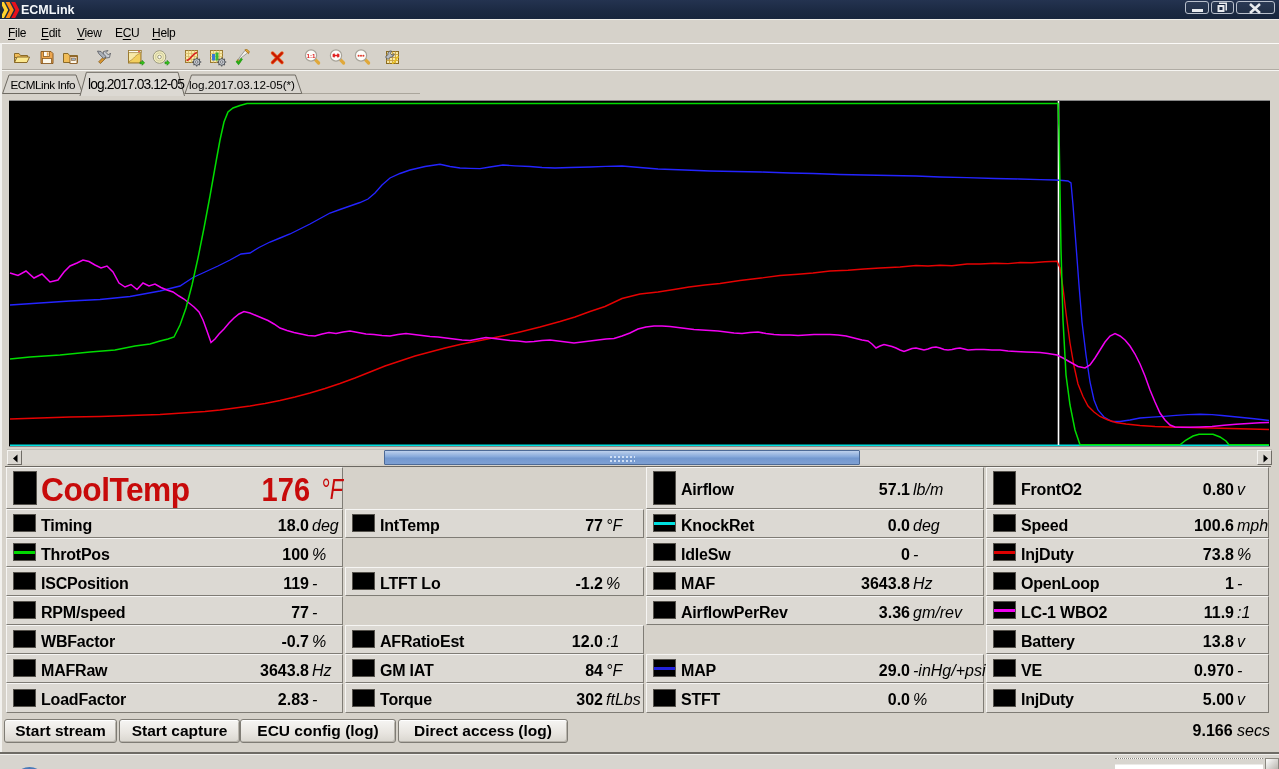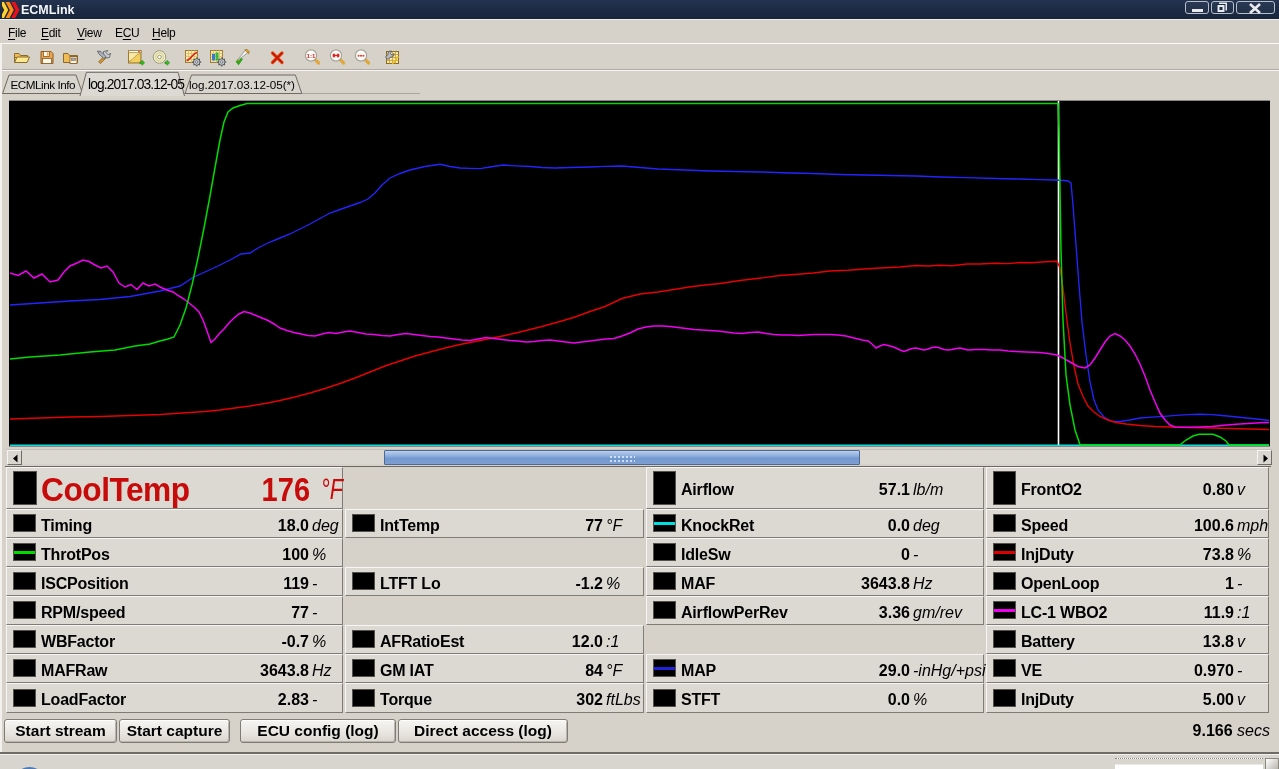--- a/index.html
+++ b/index.html
@@ -382,21 +382,21 @@
 <div class="un" style="left:250px">-</div>
 </div>
 <div class="cell" style="left:986px;top:683px;width:283px;height:30px">
 <div class="sw" style="top:5px;height:18px"></div>
 <div class="nm">InjDuty</div>
 <div class="vl" style="right:34px">5.00</div>
 <div class="un" style="left:250px">v</div>
 </div>
 <div id="btnrow">
  <div class="btn" style="left:4px;width:113px">Start stream</div>
- <div class="btn" style="left:119px;width:111px">Start capture</div>
+ <div class="btn" style="left:119px;width:121px">Start capture</div>
  <div class="btn" style="left:240px;width:156px">ECU config (log)</div>
  <div class="btn" style="left:398px;width:170px">Direct access (log)</div>
  <div id="secs"><b>9.166</b>&nbsp;<i>secs</i></div>
 </div>
 <div style="position:absolute;left:0;top:43px;width:1.5px;height:709px;background:#f2f1ee"></div>
 <div id="winbottom"></div>
 <div id="taskbar">
       <div id="orb"></div>
       <div id="tray"></div>
       <div id="showdesk"></div>

